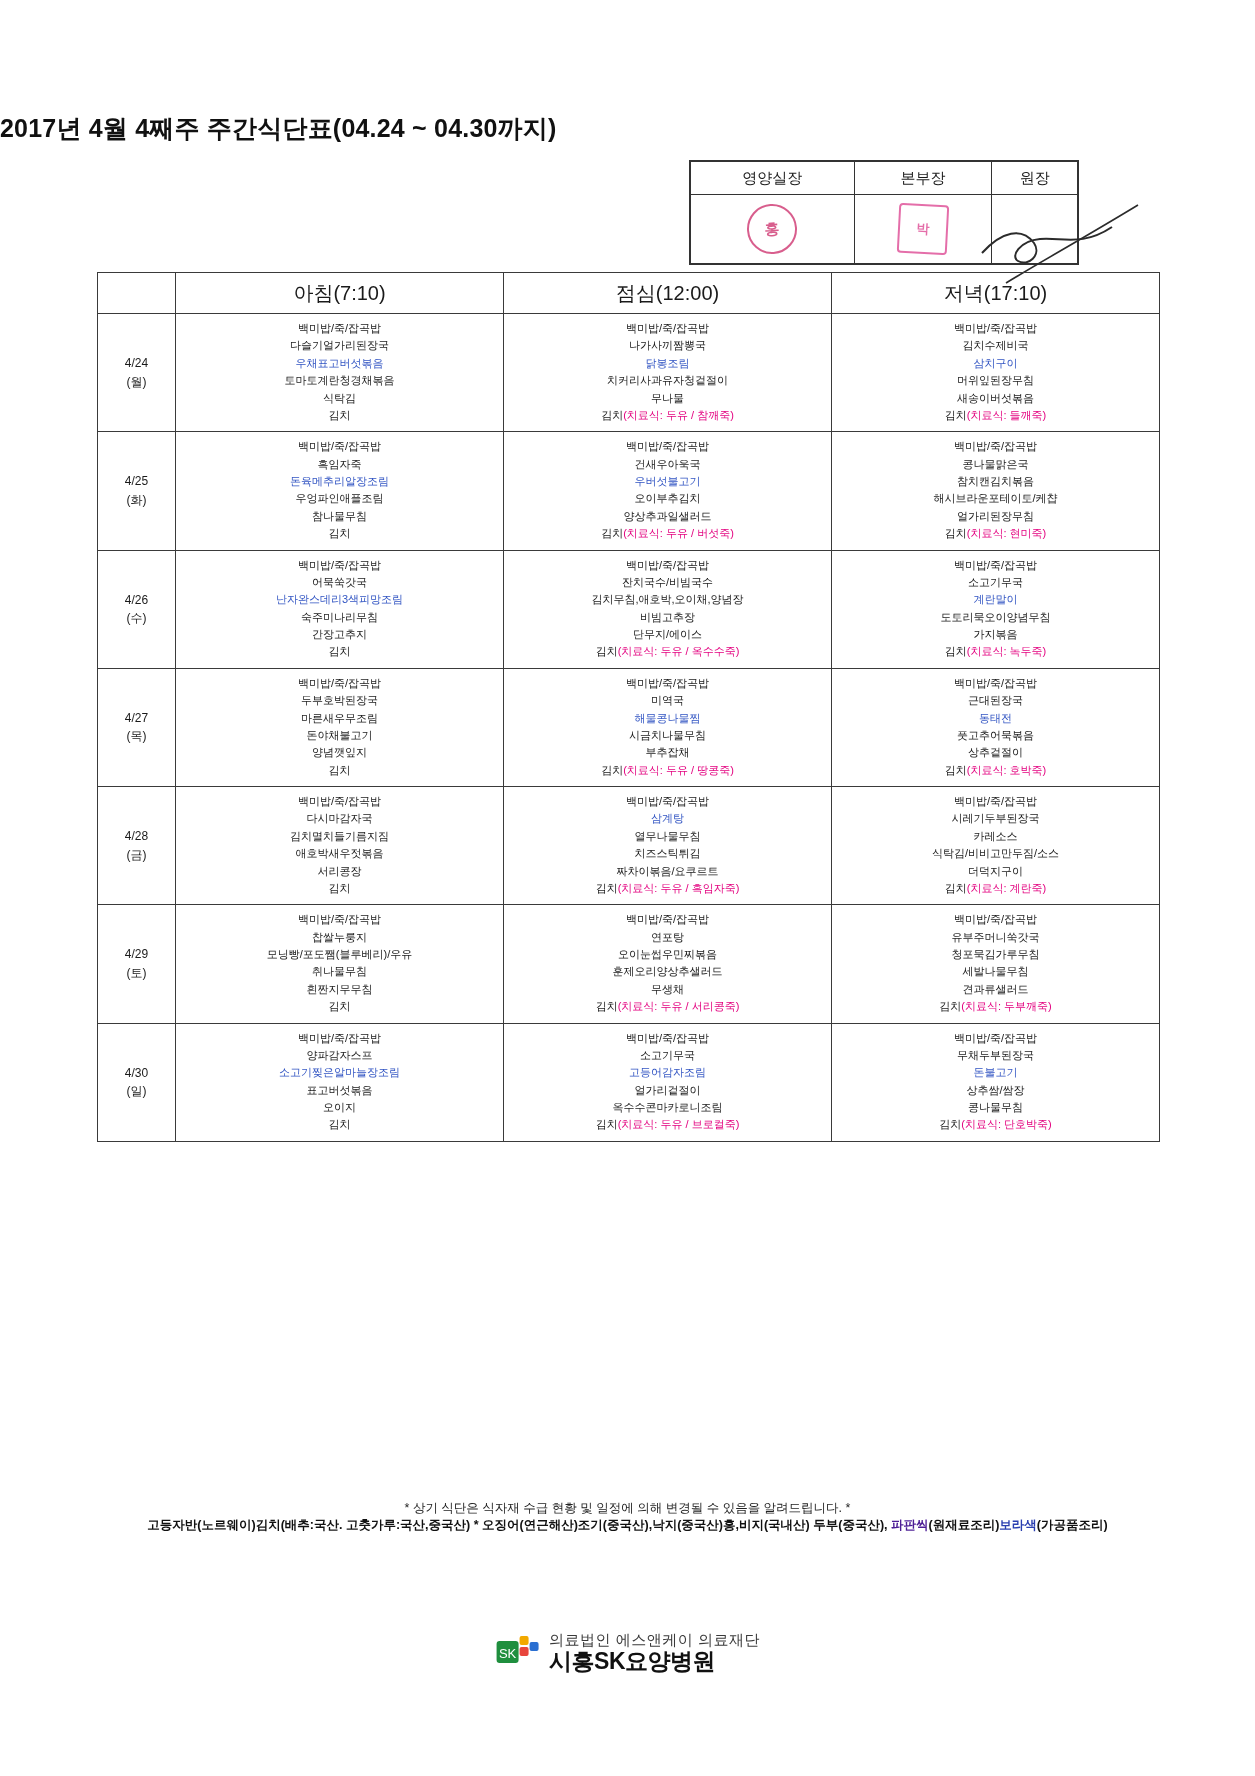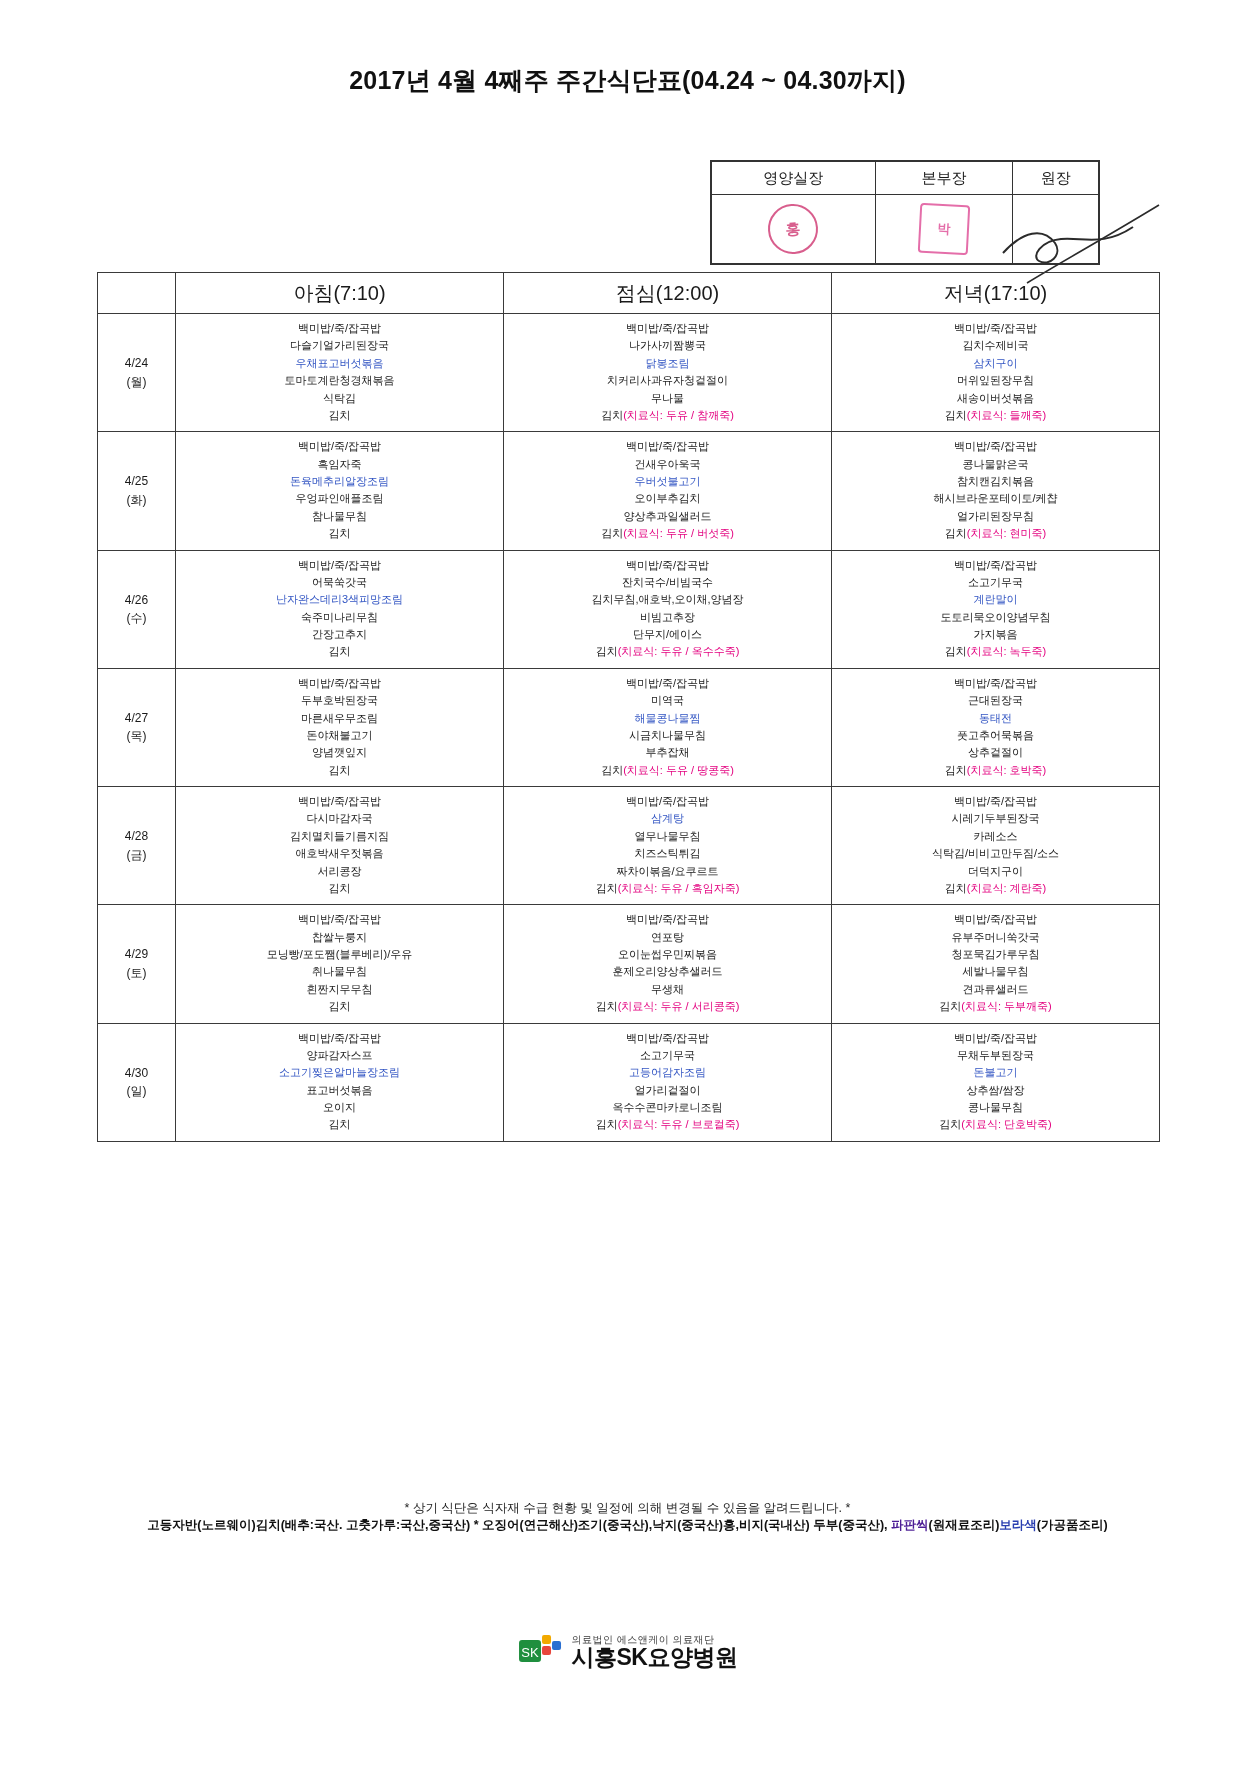--- a/index.html
+++ b/index.html
@@ -16,33 +16,32 @@
   }
   .page {
     position: relative;
     width: 1255px;
     height: 1776px;
     box-sizing: border-box;
   }
 
   
   .title {
-    text-align: center;
     font-size: 25px;
     font-weight: 700;
     letter-spacing: 0.2px;
-    padding-top: 64px;
+    padding-top: 112px;
     color: #111;
   }
 
   
   .approval {
     position: absolute;
     top: 160px;
-    right: 155px;
+    right: 176px;
     width: 388px;
     border: 1.5px solid #333;
     border-collapse: collapse;
     margin-left: 36px;
   }
   .approval table {
     width: 100%;
     border-collapse: collapse;
   }
   .approval th {
@@ -171,21 +170,21 @@
     height: 40px;
     position: relative;
   }
   .logo-text-wrap {
     display: flex;
     flex-direction: column;
     justify-content: center;
     line-height: 1.1;
   }
   .logo-small {
-    font-size: 10px;
+    font-size: 15px;
     color: #3a3a3a;
     letter-spacing: 0.5px;
   }
   .logo-big {
     font-size: 23px;
     font-weight: 700;
     color: #111;
     letter-spacing: -0.5px;
   }
 </style>

